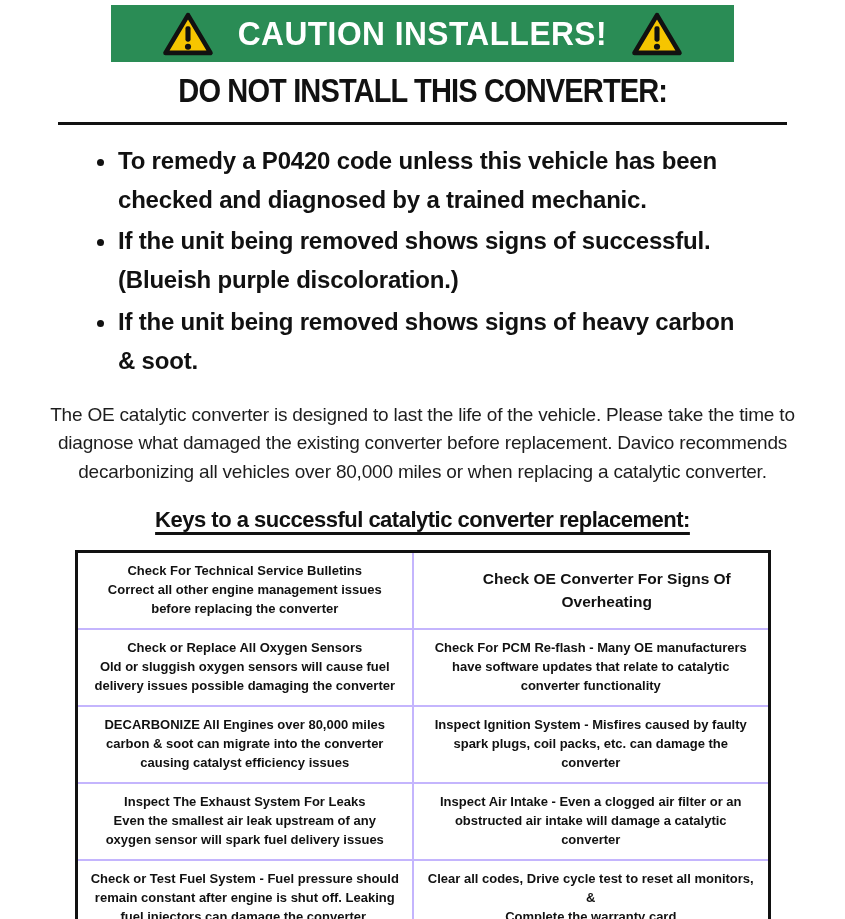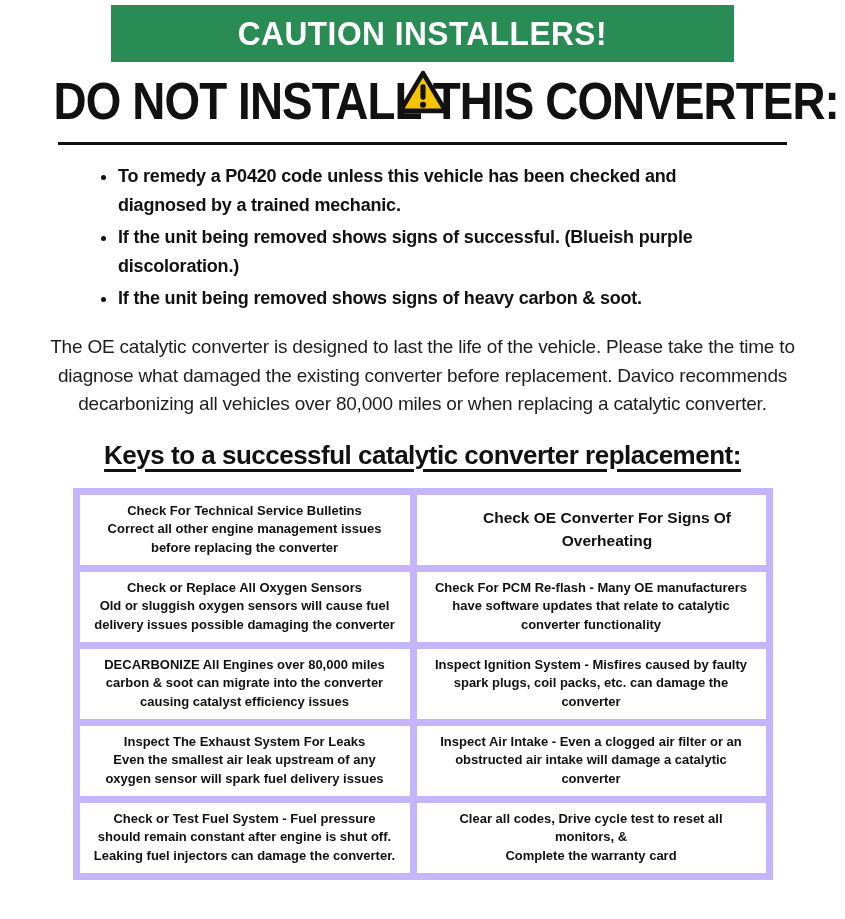--- a/index.html
+++ b/index.html
@@ -12,37 +12,36 @@
     color:#111111;
     overflow:hidden;
   }
   
   .banner{
     width:623px;height:57px;
     margin:5px auto 0;
     background:#2A8C55;
     display:flex;align-items:center;justify-content:center;
     gap:16px;
-    flex-direction:column;
   }
   .banner-text{
     color:#ffffff;
     font-size:33px;
     font-weight:800;
     letter-spacing:0.5px;
     white-space:nowrap;
     transform:scaleX(0.96);
   }
   .tri{display:inline-flex;align-items:center;}
   .tri svg{display:block;}
   
   .main-title{
     margin:12px 0 0;
     text-align:center;
-    font-size:52px;
+    font-size:33px;
     line-height:1.05;
     font-weight:900;
   }
   .main-title .condense{
     display:inline-block;
     transform:scaleX(0.88);
     transform-origin:center;
     letter-spacing:-1px;
     white-space:nowrap;
   }
@@ -51,59 +50,59 @@
     height:3px;background:#111111;
     margin:13px 58px 0;
   }
   
   .bullets{
     margin:17px 0 0 99px;
     padding:0 0 0 19px;
     width:620px;
     list-style:disc outside;
     font-weight:bold;
-    font-size:18px;
+    font-size:24px;
     line-height:1.62;
     letter-spacing:-0.2px;
   }
   .bullets li{margin:0 0 3px;}
   
   .paragraph{
     margin:20px auto 0;
     width:812px;
     text-align:center;
     font-size:19px;
     line-height:1.5;
     color:#1d1d1d;
     letter-spacing:-0.2px;
   }
   
   .keys-heading{
     margin:21px 0 0;
     text-align:center;
-    font-size:26px;
+    font-size:22px;
     font-weight:800;
     letter-spacing:-0.5px;
     text-decoration:underline;
     text-decoration-thickness:2.5px;
     text-underline-offset:5px;
   }
   
   .keys-table{
     margin:17px auto 0;
     width:693px;
     border-collapse:collapse;
     border:3px solid #111111;
     table-layout:fixed;
   }
   .keys-table col.c-left{width:337px;}
   .keys-table col.c-right{width:356px;}
   .keys-table tr{height:77px;}
   .keys-table td{
-    border:7px solid #c4b5fd;
+    border:2px solid #c4b5fd;
     padding:6px 12px;
     text-align:center;
     vertical-align:middle;
     font-size:13px;
     font-weight:bold;
     line-height:1.45;
     white-space:pre-line;
   }
   .keys-table td.big{font-size:15.5px;padding-left:44px;}
 </style>

